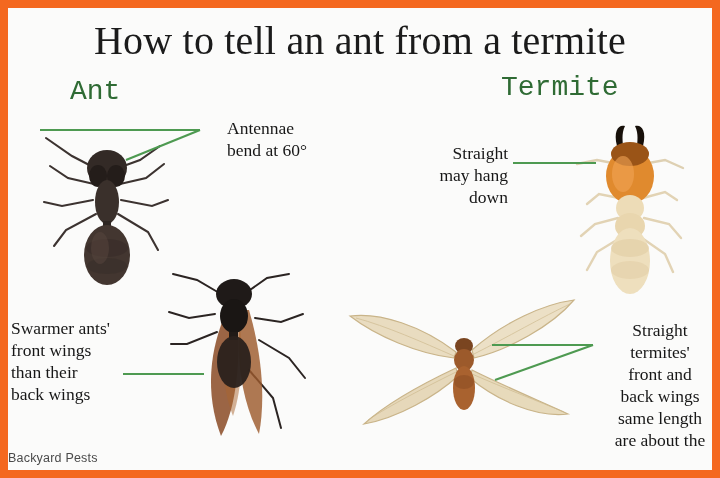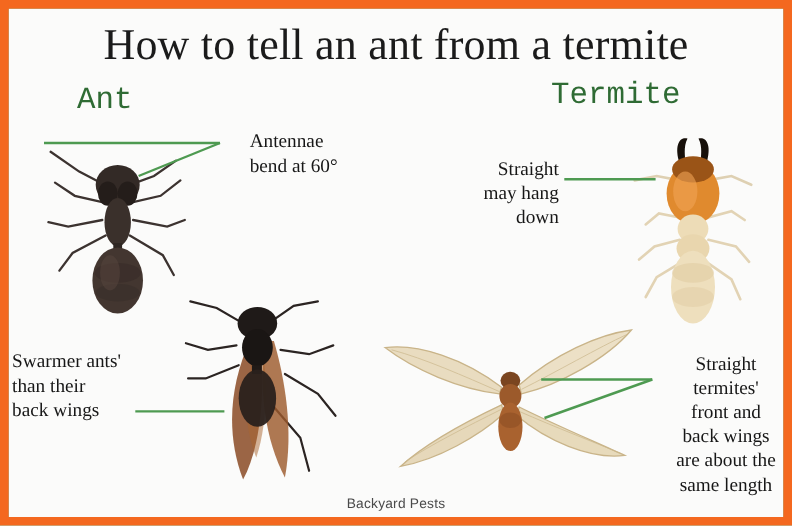--- a/index.html
+++ b/index.html
@@ -74,21 +74,21 @@
     pointer-events: none;
   }
   svg.leaders line { stroke: #4e9a51; stroke-width: 2.2; }
 
   
   .watermark {
     position: absolute;
     left: 0;
     top: 443px;
     width: 704px;
-    text-align: center;
+    text-align: left;
     font-family: "Liberation Sans", sans-serif;
     font-size: 12.5px;
     color: #4a4a4a;
     letter-spacing: 0.2px;
   }
 
   
   .insect { position: absolute; }
 
   
@@ -246,27 +246,28 @@
   </div>
 
   <div class="callout termite-antennae">
     <div>Straight</div>
     <div>may hang</div>
     <div>down</div>
   </div>
 
   <div class="callout ant-wings">
     <div>Swarmer ants'</div>
+    <div>front wings</div>
     <div>than their</div>
     <div>back wings</div>
   </div>
 
   <div class="callout termite-wings">
     <div>Straight</div>
     <div>termites'</div>
     <div>front and</div>
     <div>back wings</div>
+    <div>same length</div>
     <div>are about the</div>
-    <div>same length</div>
   </div>
 
   <div class="watermark">Backyard Pests</div>
 </div>
 
 </body></html>

